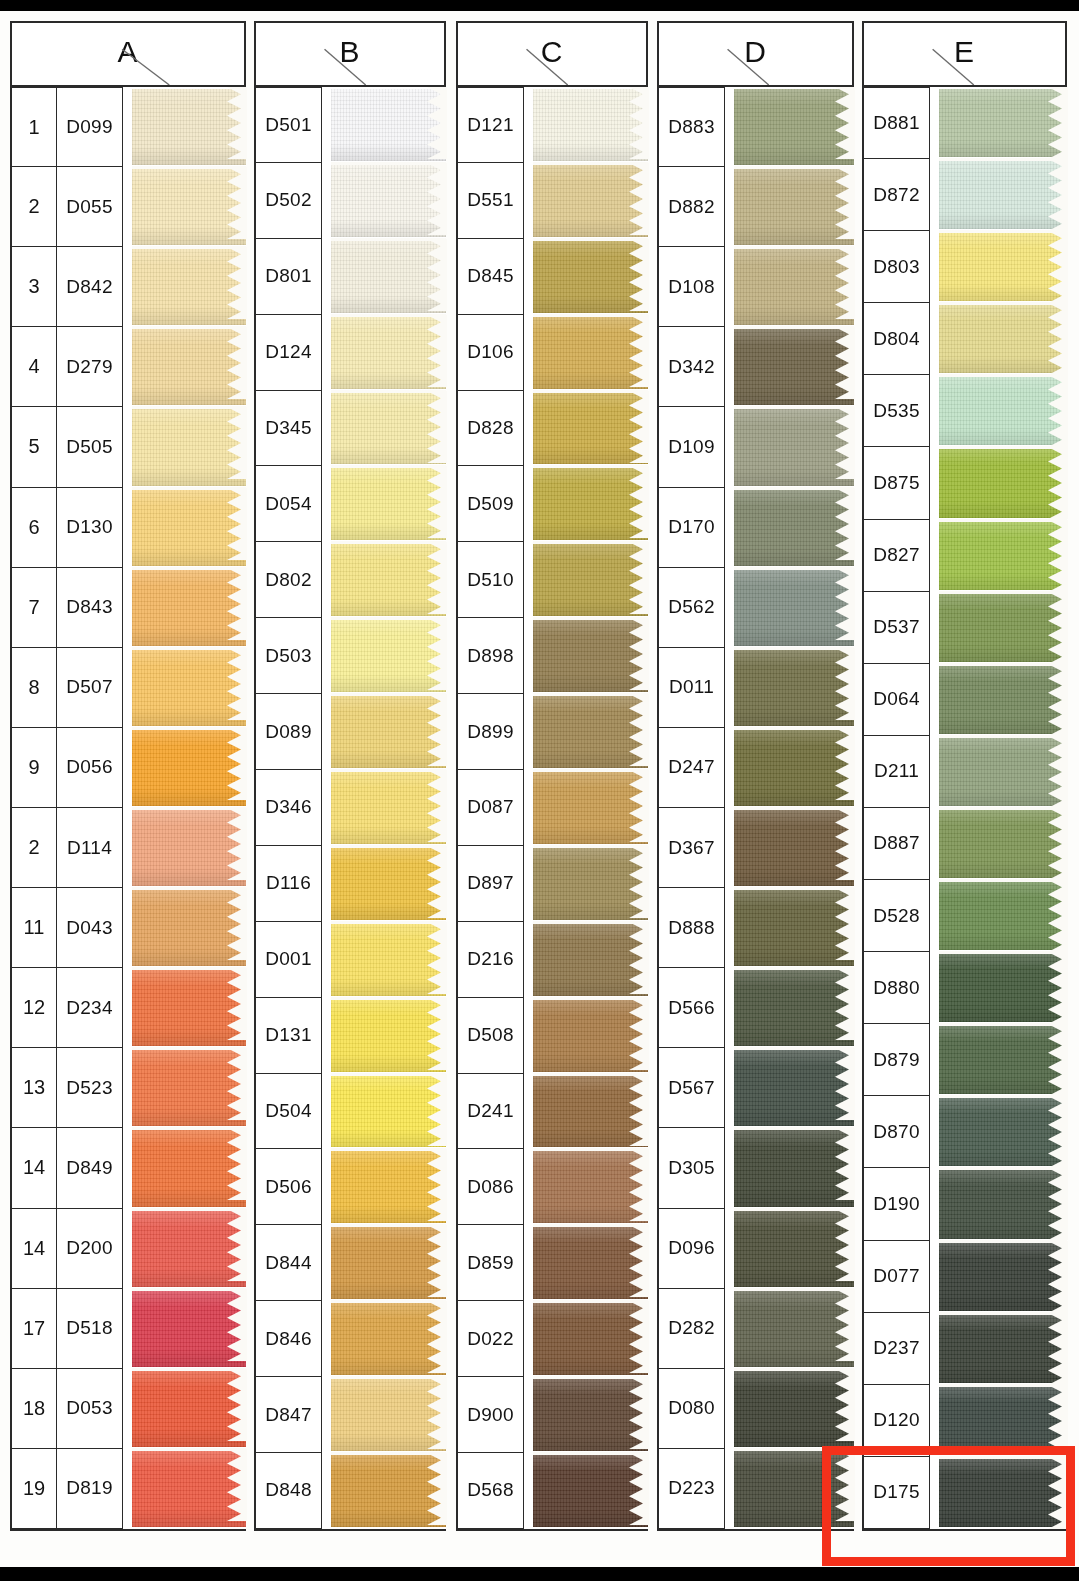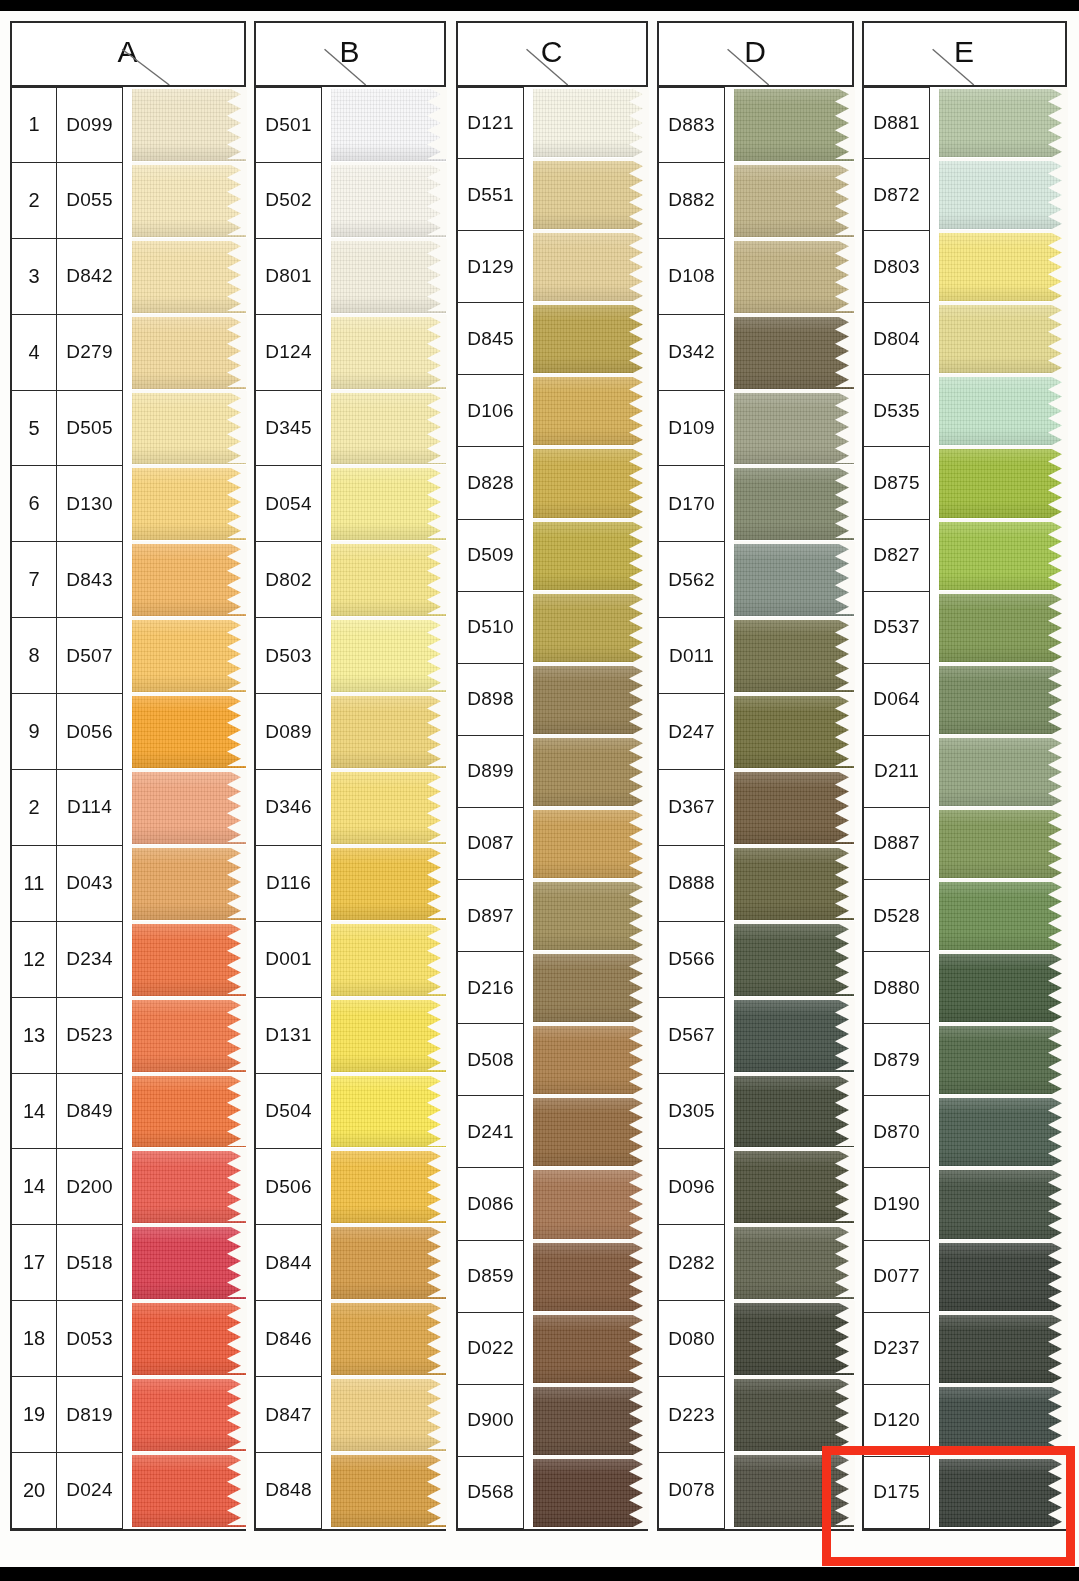--- a/index.html
+++ b/index.html
@@ -400,33 +400,20 @@
             <div class="cell-swatch">
               <div class="ribbon" style="--sw: #ec5740;">
                 <div class="fill" style="--zig: linear-gradient(#000,#000); --sw: #ec5740;"></div>
                 <div class="shade" style="--zig: linear-gradient(#000,#000);"></div>
               </div>
               <svg class="zig" viewBox="0 0 20 72" preserveAspectRatio="none">
                 <path d="M20,0 L20,72 L0,72 L14,64.8 L0,57.6 L14,50.4 L0,43.2 L14,36.0 L0,28.8 L14,21.6 L0,14.4 L14,7.2 L0,0.0 Z" fill="#fbfaf6"></path>
               </svg>
             </div>
           </div>
-          <div class="row">
-            <div class="cell-num">20</div>
-            <div class="cell-code">D024</div>
-            <div class="cell-swatch">
-              <div class="ribbon" style="--sw: #e8543a;">
-                <div class="fill" style="--zig: linear-gradient(#000,#000); --sw: #e8543a;"></div>
-                <div class="shade" style="--zig: linear-gradient(#000,#000);"></div>
-              </div>
-              <svg class="zig" viewBox="0 0 20 72" preserveAspectRatio="none">
-                <path d="M20,0 L20,72 L0,72 L14,64.8 L0,57.6 L14,50.4 L0,43.2 L14,36.0 L0,28.8 L14,21.6 L0,14.4 L14,7.2 L0,0.0 Z" fill="#fbfaf6"></path>
-              </svg>
-            </div>
-          </div>
         </div>
       </div>
       <div class="col" style="position: absolute; left: 254px; top: 10px; width: 192px;">
         <div class="col-header">
           <span class="col-letter">B</span>
           <svg class="header-diagonal" viewBox="0 0 192 66" preserveAspectRatio="none">
             <line x1="70" y1="28" x2="112" y2="66"></line>
           </svg>
         </div>
         <div class="rows" style="height: 1434px;">
@@ -686,32 +673,20 @@
               <div class="ribbon" style="--sw: #dec98e;">
                 <div class="fill" style="--zig: linear-gradient(#000,#000); --sw: #dec98e;"></div>
                 <div class="shade" style="--zig: linear-gradient(#000,#000);"></div>
               </div>
               <svg class="zig" viewBox="0 0 20 72" preserveAspectRatio="none">
                 <path d="M20,0 L20,72 L0,72 L14,64.8 L0,57.6 L14,50.4 L0,43.2 L14,36.0 L0,28.8 L14,21.6 L0,14.4 L14,7.2 L0,0.0 Z" fill="#fbfaf6"></path>
               </svg>
             </div>
           </div>
           <div class="row">
-            <div class="cell-code">D129</div>
-            <div class="cell-swatch">
-              <div class="ribbon" style="--sw: #e3cd94;">
-                <div class="fill" style="--zig: linear-gradient(#000,#000); --sw: #e3cd94;"></div>
-                <div class="shade" style="--zig: linear-gradient(#000,#000);"></div>
-              </div>
-              <svg class="zig" viewBox="0 0 20 72" preserveAspectRatio="none">
-                <path d="M20,0 L20,72 L0,72 L14,64.8 L0,57.6 L14,50.4 L0,43.2 L14,36.0 L0,28.8 L14,21.6 L0,14.4 L14,7.2 L0,0.0 Z" fill="#fbfaf6"></path>
-              </svg>
-            </div>
-          </div>
-          <div class="row">
             <div class="cell-code">D845</div>
             <div class="cell-swatch">
               <div class="ribbon" style="--sw: #b8a046;">
                 <div class="fill" style="--zig: linear-gradient(#000,#000); --sw: #b8a046;"></div>
                 <div class="shade" style="--zig: linear-gradient(#000,#000);"></div>
               </div>
               <svg class="zig" viewBox="0 0 20 72" preserveAspectRatio="none">
                 <path d="M20,0 L20,72 L0,72 L14,64.8 L0,57.6 L14,50.4 L0,43.2 L14,36.0 L0,28.8 L14,21.6 L0,14.4 L14,7.2 L0,0.0 Z" fill="#fbfaf6"></path>
               </svg>
             </div>
@@ -1127,32 +1102,20 @@
             <div class="cell-swatch">
               <div class="ribbon" style="--sw: #454738;">
                 <div class="fill" style="--zig: linear-gradient(#000,#000); --sw: #454738;"></div>
                 <div class="shade" style="--zig: linear-gradient(#000,#000);"></div>
               </div>
               <svg class="zig" viewBox="0 0 20 72" preserveAspectRatio="none">
                 <path d="M20,0 L20,72 L0,72 L14,64.8 L0,57.6 L14,50.4 L0,43.2 L14,36.0 L0,28.8 L14,21.6 L0,14.4 L14,7.2 L0,0.0 Z" fill="#fbfaf6"></path>
               </svg>
             </div>
           </div>
-          <div class="row">
-            <div class="cell-code">D078</div>
-            <div class="cell-swatch">
-              <div class="ribbon" style="--sw: #4b4a3d;">
-                <div class="fill" style="--zig: linear-gradient(#000,#000); --sw: #4b4a3d;"></div>
-                <div class="shade" style="--zig: linear-gradient(#000,#000);"></div>
-              </div>
-              <svg class="zig" viewBox="0 0 20 72" preserveAspectRatio="none">
-                <path d="M20,0 L20,72 L0,72 L14,64.8 L0,57.6 L14,50.4 L0,43.2 L14,36.0 L0,28.8 L14,21.6 L0,14.4 L14,7.2 L0,0.0 Z" fill="#fbfaf6"></path>
-              </svg>
-            </div>
-          </div>
         </div>
       </div>
       <div class="col" style="position: absolute; left: 862px; top: 10px; width: 205px;">
         <div class="col-header">
           <span class="col-letter">E</span>
           <svg class="header-diagonal" viewBox="0 0 205 66" preserveAspectRatio="none">
             <line x1="70" y1="28" x2="112" y2="66"></line>
           </svg>
         </div>
         <div class="rows" style="height: 1434px;">

